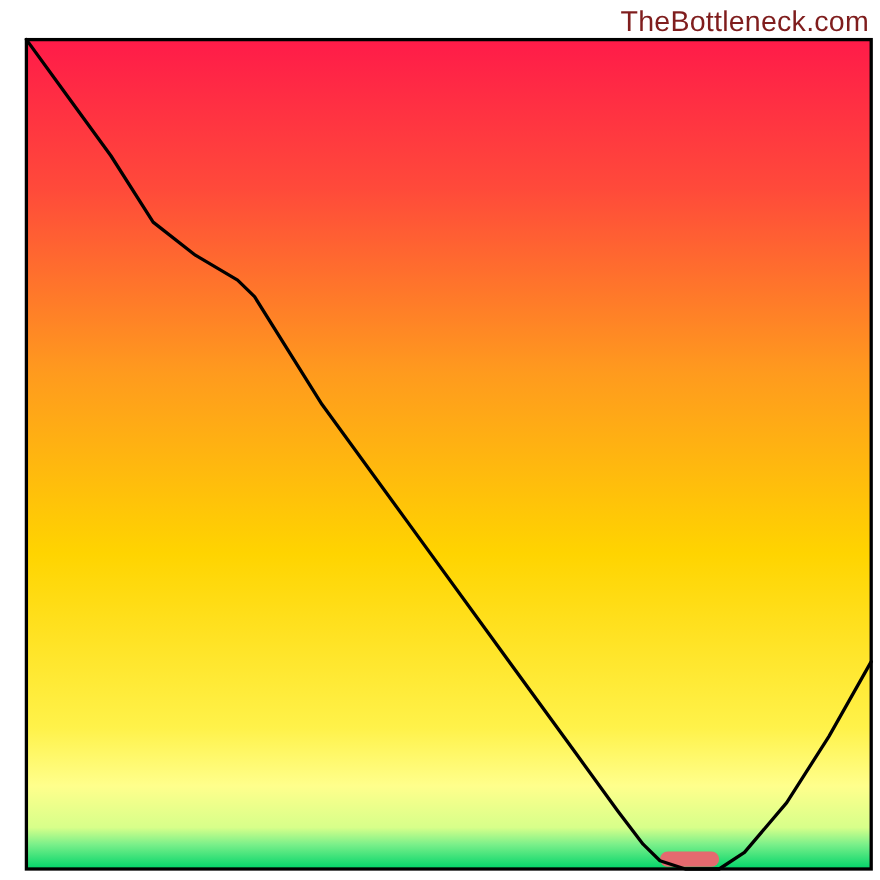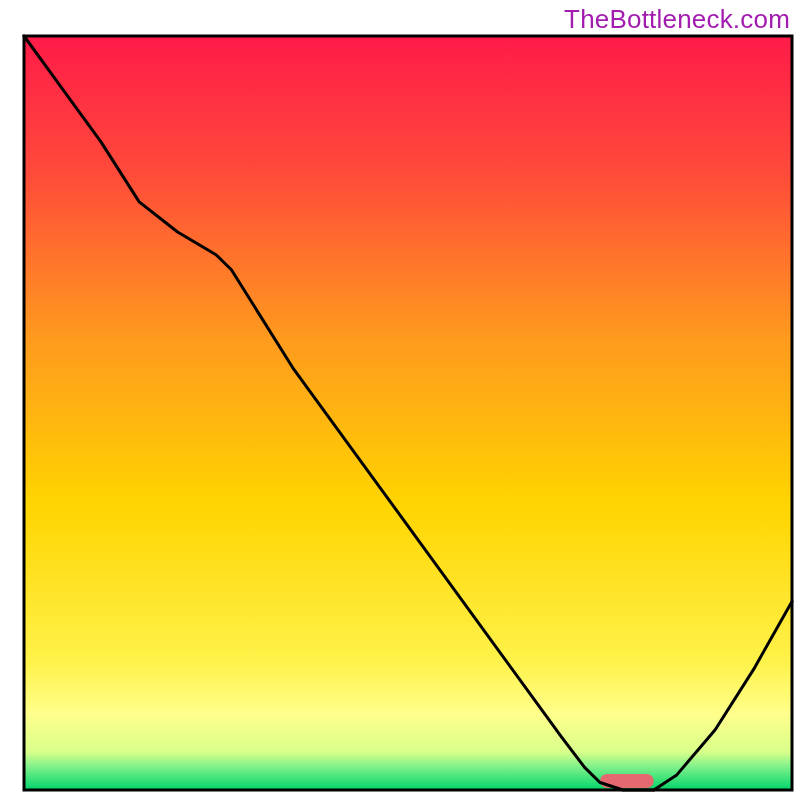--- a/index.html
+++ b/index.html
@@ -15,21 +15,21 @@
     position: relative;
     width: 800px;
     height: 800px;
   }
   .watermark {
     position: absolute;
     top: 4px;
     right: 10px;
     font-size: 26px;
     letter-spacing: 0.2px;
-    color: #a21caf;
+    color: #7f1d1d;
     font-weight: 500;
     z-index: 20;
   }
   svg {
     position: absolute;
     top: 0;
     left: 0;
   }
 </style>
 </head>

